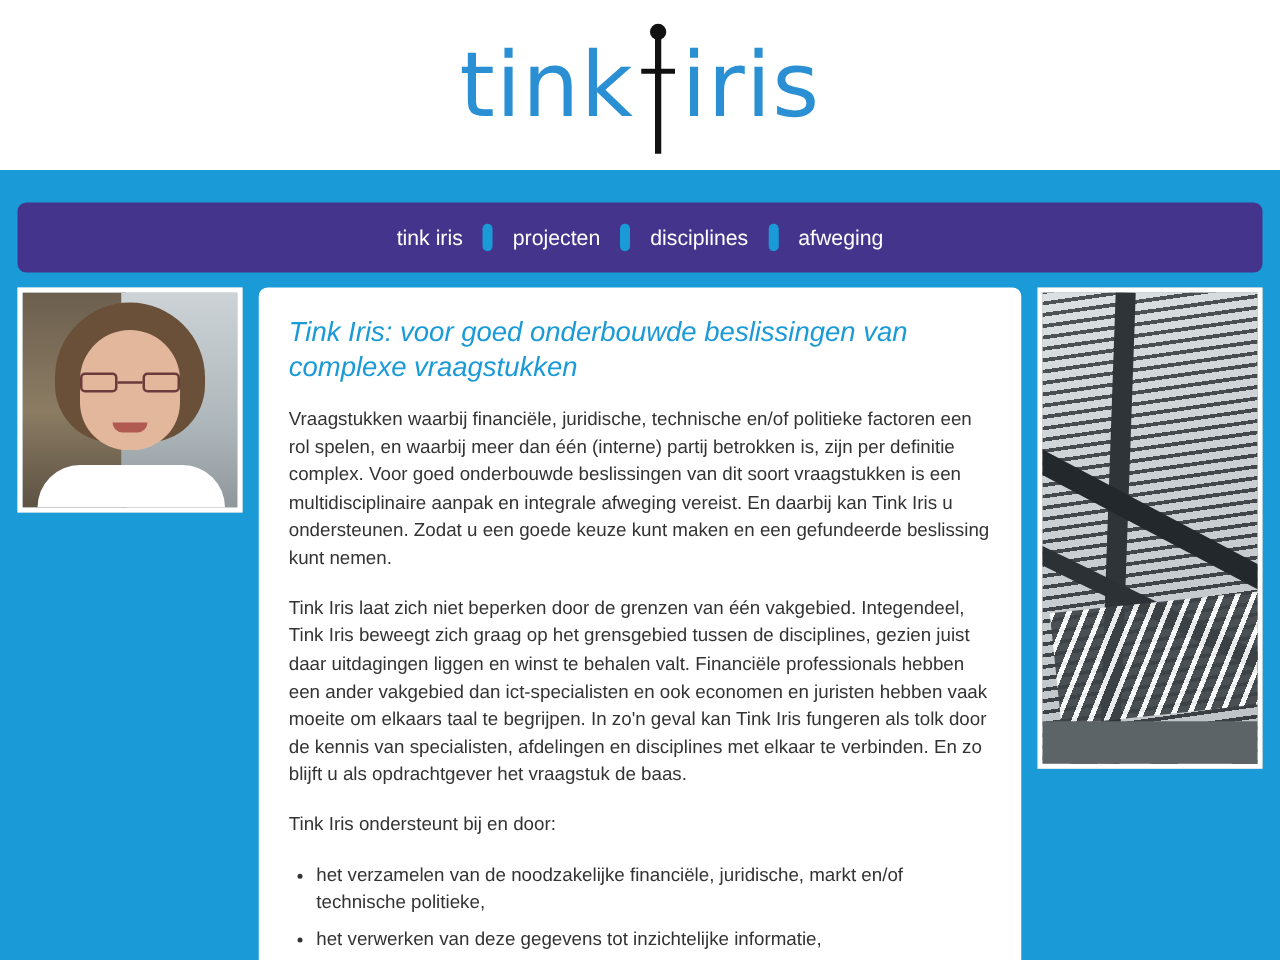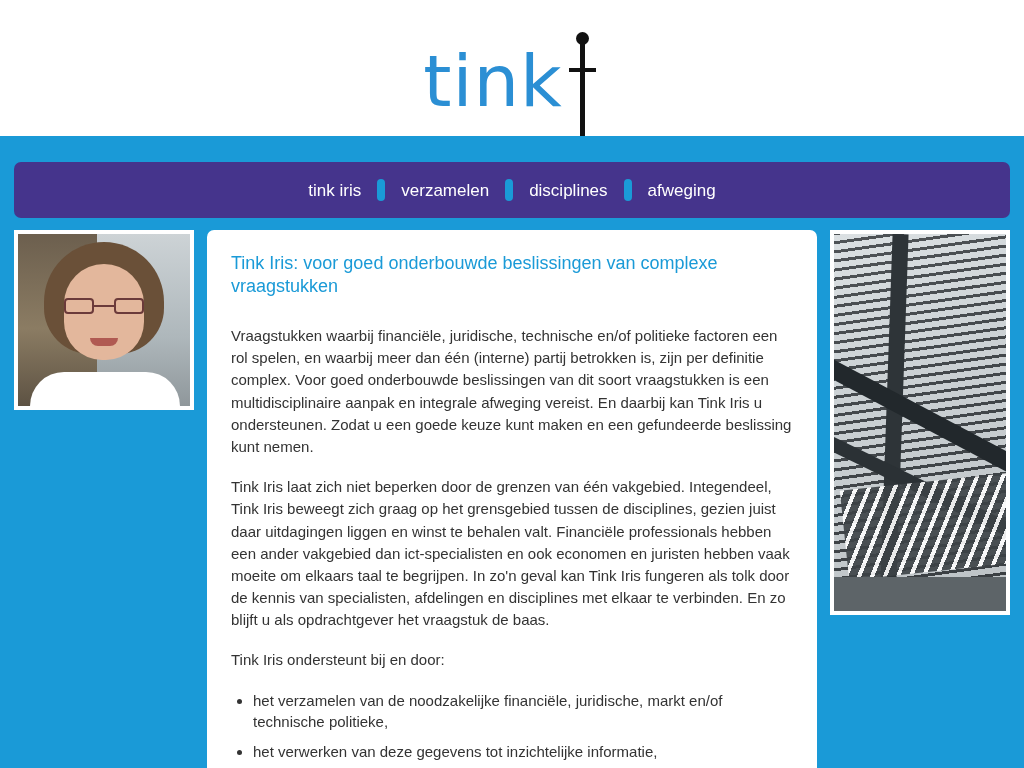--- a/index.html
+++ b/index.html
@@ -24,21 +24,21 @@
     background: #ffffff;
     height: 136px;
     width: 1024px;
     position: relative;
   }
   .logo-wrap {
     position: absolute;
     left: 0;
     top: 0;
     width: 1024px;
-    height: 161px;
+    height: 136px;
     display: flex;
     align-items: center;
     justify-content: center;
   }
   .logo {
     position: relative;
     display: flex;
     align-items: center;
     justify-content: center;
     height: 110px;
@@ -205,24 +205,25 @@
     background: #ffffff;
     border-radius: 7px;
     padding: 18px 24px 24px 24px;
     box-sizing: border-box;
     min-height: 545px;
     max-height: 545px;
     overflow: hidden;
   }
   h1.title {
     color: #1a9ad7;
-    font-size: 18px;
+    font-size: 22px;
     font-weight: normal;
     line-height: 1.25;
-    margin: 4px 0 28px 0;
+    margin: 4px 0 18px 0;
+    font-style: italic;
   }
   .col-center p {
     color: #333333;
     font-size: 15px;
     line-height: 1.48;
     margin: 0 0 18px 0;
   }
   .col-center ul {
     margin: 0;
     padding-left: 22px;
@@ -306,30 +307,31 @@
 
   <div class="header-band">
     <div class="logo-wrap">
       <div class="logo">
         <span class="logo-text logo-left">tink</span>
         <span class="logo-sword">
           <span class="pommel"></span>
           <span class="blade"></span>
           <span class="guard"></span>
         </span>
+        <span class="logo-text logo-right">iris</span>
       </div>
     </div>
   </div>
 
   <div class="nav-outer">
     <nav class="navbar">
       <div class="nav-list">
         <a class="nav-item">tink iris</a>
         <span class="nav-sep"></span>
-        <a class="nav-item">verzamelen</a>
+        <a class="nav-item">projecten</a>
         <span class="nav-sep"></span>
         <a class="nav-item">disciplines</a>
         <span class="nav-sep"></span>
         <a class="nav-item">afweging</a>
       </div>
     </nav>
   </div>
 
   <div class="content">
 

